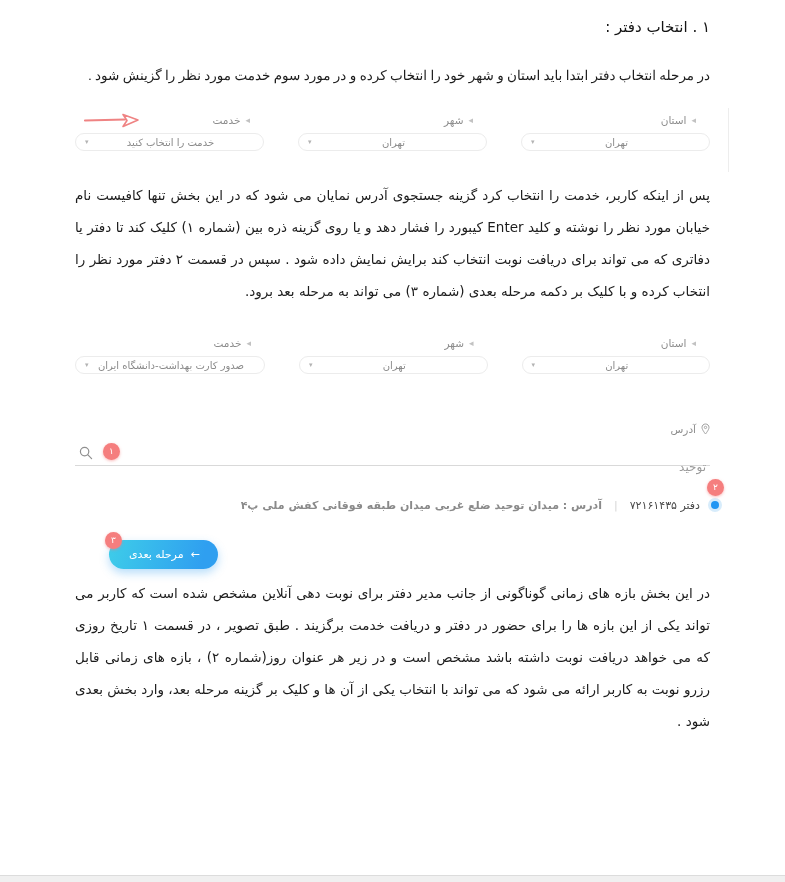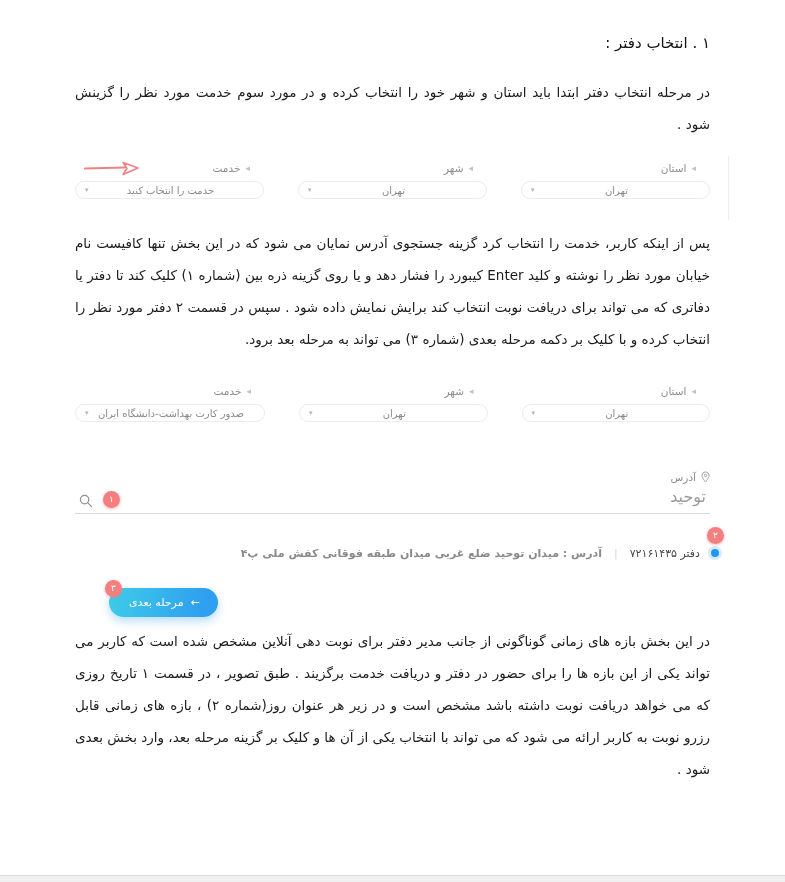--- a/index.html
+++ b/index.html
@@ -9,27 +9,27 @@
     font-family: "DejaVu Sans", sans-serif;
     direction: rtl;
     color: #1f1f1f;
     position: relative;
     overflow: hidden;
   }
   .content { padding: 8px 75px 0 75px; }
 
   .heading {
     font-size: 15px; font-weight: 400; color: #141414;
-    margin-top: 26px;
+    margin-top: 10px;
   }
   .para {
     font-size: 13.5px; line-height: 32px;
     text-align: justify; color: #1c1c1c;
   }
-  .para.p1 { margin-top: 24px; }
+  .para.p1 { margin-top: 24px; font-family: Liberation Serif, serif; }
   .para.p2 { margin-top: 28px; }
   .para.p3 { margin-top: 8px; }
 
   
   .form-shot { position: relative; margin-top: 20px; }
   .form-row { display: flex; gap: 34px; }
   .field { width: 190px; position: relative; }
   .field-label {
     display: flex; align-items: center; gap: 5px;
     height: 16px; padding-right: 14px;
@@ -70,22 +70,22 @@
   .addr-label {
     display: flex; align-items: center; gap: 5px;
     justify-content: flex-start;
     font-size: 10.5px; color: #8d8d8d; height: 16px; margin-top: 47px;
   }
   .search-row {
     position: relative; height: 27px; margin-top: 2px;
     border-bottom: 1px solid #d9d9d9;
   }
   .search-value {
-    position: absolute; right: 4px; top: 0;
-    font-size: 16px; color: #9a9a9a;
+    position: absolute; right: 4px; top: 21px;
+    font-size: 12px; color: #9a9a9a;
   }
   .search-icon-wrap { position: absolute; left: 4px; top: 6px; }
   .search-badge { position: absolute; left: 28px; top: 4px; }
 
   
   .result-row {
     position: relative; margin-top: 32px; margin-left: 0;
     margin-right: -12px;
     display: flex; align-items: center; gap: 8px;
     font-size: 11px;

